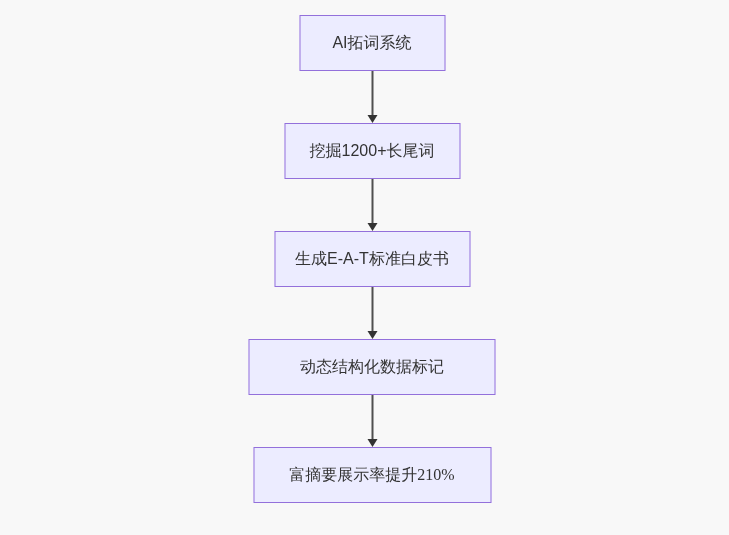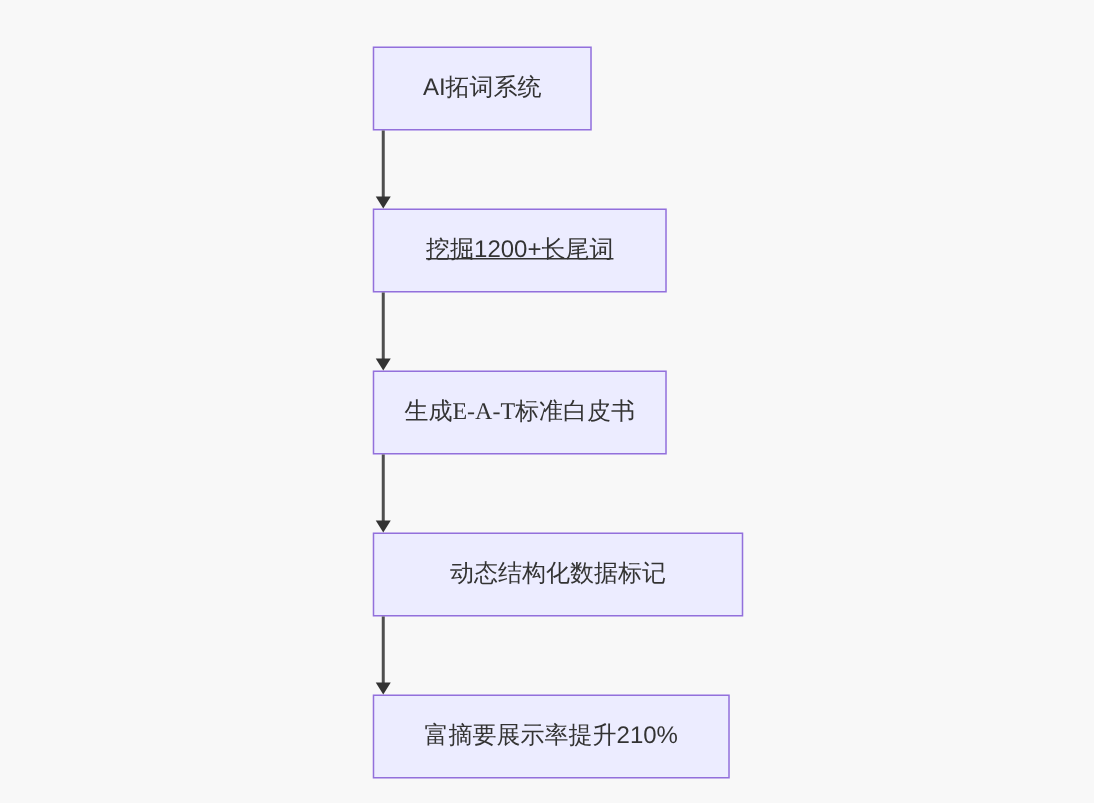--- a/index.html
+++ b/index.html
@@ -14,45 +14,46 @@
 
   .canvas {
     position: relative;
     width: 729px;
     height: 535px;
   }
 
   .flowchart {
     position: absolute;
     left: 372px;
-    top: 31px;
+    top: 15px;
     transform: translateX(-50%);
     display: flex;
     flex-direction: column;
+    align-items: center;
   }
 
   .node {
     box-sizing: border-box;
     height: 56px;
     background: #ECECFF;
     border: 1px solid #9370DB;
     color: #333333;
     font-size: 16px;
     line-height: 54px;
     text-align: center;
     white-space: nowrap;
     overflow: hidden;
   }
 
   
   .node.n1 { width: 146px; }
-  .node.n2 { width: 196px; text-decoration: underline; }
-  .node.n3 { width: 196px; font-family: Liberation Serif, serif; }
+  .node.n2 { width: 176px; }
+  .node.n3 { width: 196px; }
   .node.n4 { width: 247px; }
-  .node.n5 { width: 238px; }
+  .node.n5 { width: 238px; font-family: Liberation Serif, serif; }
 
   .connector {
     position: relative;
     width: 14px;
     height: 52px;
   }
 
   .connector .edge-line {
     position: absolute;
     left: 50%;

